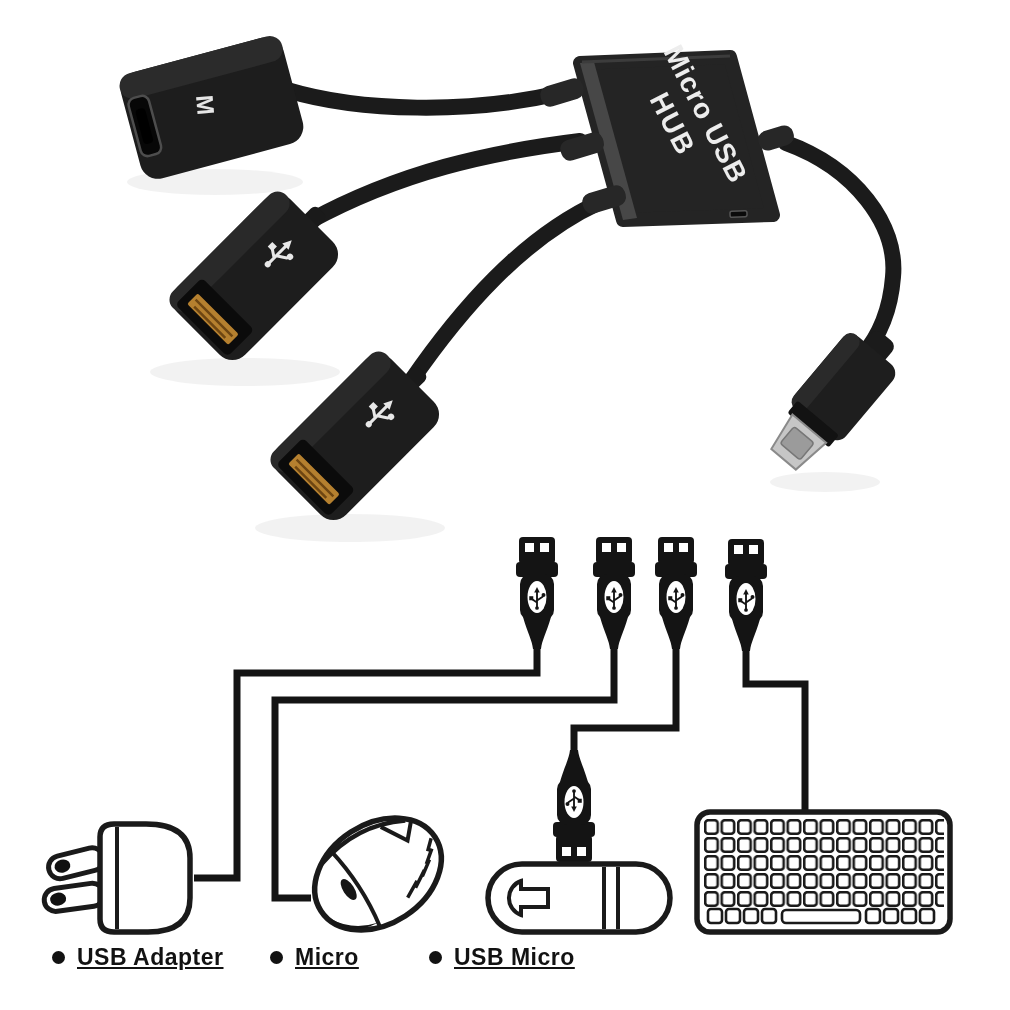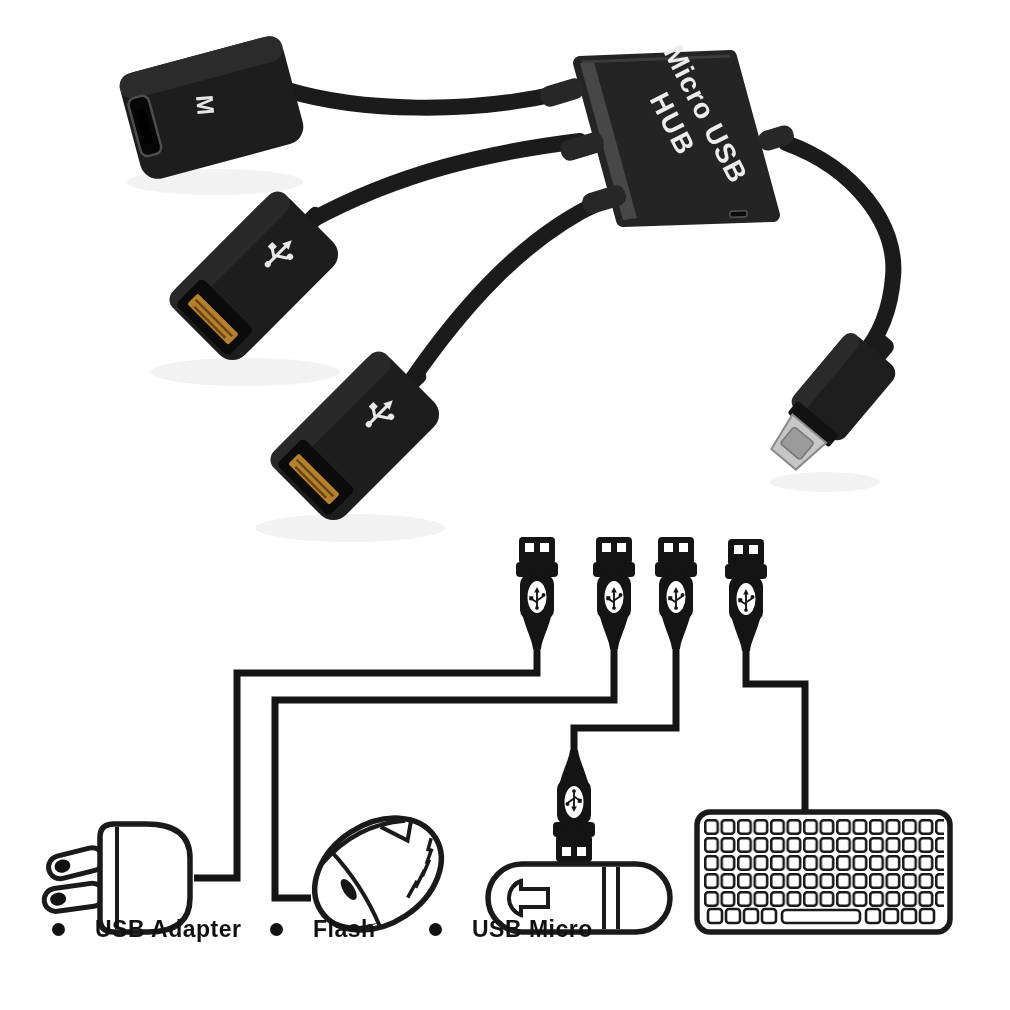--- a/index.html
+++ b/index.html
@@ -7,29 +7,30 @@
   .stage {
     position: relative;
     width: 1010px;
     height: 1010px;
     background: #ffffff;
     overflow: hidden;
   }
   .stage svg { position:absolute; left:0; top:0; }
   .caption {
     position: absolute;
-    top: 916px;
+    top: 944px;
     display: flex;
     align-items: center;
-    gap: 30px;
+    gap: 12px;
     color: #121212;
     font-size: 23px;
     font-weight: bold;
     letter-spacing: 0.5px;
     white-space: nowrap;
+    text-decoration: underline;
   }
   .caption .bullet {
     width: 13px; height: 13px;
     background: #121212;
     border-radius: 50%;
     flex: 0 0 auto;
   }
 </style>
 </head>
 <body>
@@ -192,20 +193,20 @@
     </g>
   </g>
 </svg>
 
 <div class="caption" style="left:52px">
   <span class="bullet"></span>
   <span>USB Adapter</span>
 </div>
 <div class="caption" style="left:270px">
   <span class="bullet"></span>
-  <span>Flash</span>
+  <span>Micro</span>
 </div>
 <div class="caption" style="left:429px">
   <span class="bullet"></span>
   <span>USB Micro</span>
 </div>
 
 </div>
 
 </body></html>

